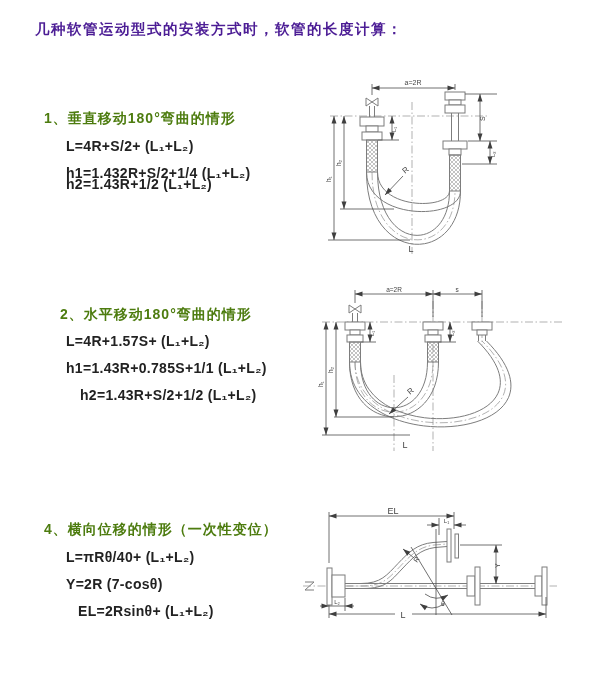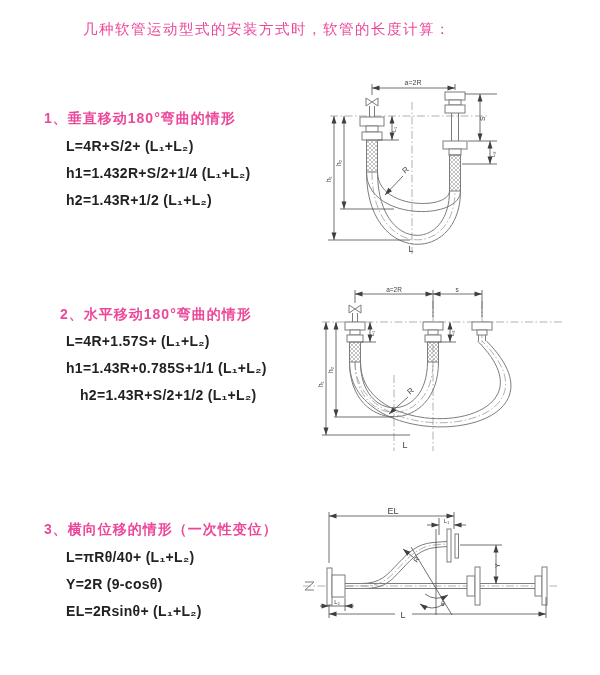--- a/index.html
+++ b/index.html
@@ -2,24 +2,24 @@
 <html><head>
 <meta charset="utf-8">
 <style>
   html,body{margin:0;padding:0;}
   body{
     width:600px;height:675px;position:relative;background:#ffffff;overflow:hidden;
     font-family:"Liberation Sans","DejaVu Sans",sans-serif;
   }
   .abs{position:absolute;}
   .doc-title{
-    left:35px;top:20px;font-size:14.5px;font-weight:normal;color:#ec4899;letter-spacing:1.5px;margin-left:48px;
+    left:35px;top:20px;font-size:14.5px;font-weight:bold;color:#4c1d95;letter-spacing:1.5px;
   }
   .sec-heading{
-    font-size:14px;font-weight:bold;color:#ec4899;letter-spacing:1px;
+    font-size:14px;font-weight:bold;color:#4d7c0f;letter-spacing:1px;
   }
   .formula{
     font-size:14px;font-weight:bold;color:#222;letter-spacing:.3px;
   }
   svg{position:absolute;overflow:visible;}
   
   .o{stroke:#7d7d7d;stroke-width:1;fill:none;}
   .of{stroke:#7d7d7d;stroke-width:1;fill:#ffffff;}
   .br{stroke:#7d7d7d;stroke-width:1;fill:url(#braid);}
   
@@ -42,21 +42,21 @@
       <path d="M0,4 L4,0 M0,0 L4,4" stroke="#9a9a9a" stroke-width="0.6"></path>
     </pattern>
   </defs>
 </svg>
 
 <div class="abs doc-title">几种软管运动型式的安装方式时，软管的长度计算：</div>
 
 <div class="abs sec-heading" style="left:44px;top:110px">1、垂直移动180°弯曲的情形</div>
 <div class="abs formula" style="left:66px;top:138px">L=4R+S/2+ (L₁+L₂)</div>
 <div class="abs formula" style="left:66px;top:165px">h1=1.432R+S/2+1/4 (L₁+L₂)</div>
-<div class="abs formula" style="left:66px;top:192px">h2=1.43R+1/2 (L₁+L₂)</div>
+<div class="abs formula" style="left:66px;top:176px">h2=1.43R+1/2 (L₁+L₂)</div>
 
 <svg style="left:312px;top:74px" width="283" height="184" viewBox="0 0 283 184">
 
   <g>
     <line class="cl" x1="100" y1="28" x2="100" y2="180"></line>
     <line class="cl" x1="18" y1="42" x2="175" y2="42"></line>
   </g>
 
   <g>
     <path class="o" d="M54.5,98 C54.5,147 148.5,147 148.5,117"></path>
@@ -181,24 +181,24 @@
     <text class="lb" font-size="6.5" transform="translate(23,90) rotate(-90)">h₂</text>
     <line class="dm ar" x1="16" y1="39" x2="16" y2="152"></line>
     <text class="lb" font-size="6.5" transform="translate(13,104) rotate(-90)">h₁</text>
 
     <line class="dm ae" x1="98" y1="114" x2="79" y2="131"></line>
     <text class="lb" font-size="8" transform="translate(100,112) rotate(-40)">R</text>
     <text class="lb" x="95" y="165" font-size="9" text-anchor="middle">L</text>
   </g>
 </svg>
 
-<div class="abs sec-heading" style="left:44px;top:521px">3、横向位移的情形（一次性变位）</div>
+<div class="abs sec-heading" style="left:44px;top:521px">4、横向位移的情形（一次性变位）</div>
 <div class="abs formula" style="left:66px;top:549px">L=πRθ/40+ (L₁+L₂)</div>
-<div class="abs formula" style="left:66px;top:576px">Y=2R (9-cosθ)</div>
-<div class="abs formula" style="left:66px;top:603px">EL=2Rsinθ+ (L₁+L₂)</div>
+<div class="abs formula" style="left:66px;top:576px">Y=2R (7-cosθ)</div>
+<div class="abs formula" style="left:78px;top:603px">EL=2Rsinθ+ (L₁+L₂)</div>
 
 <svg style="left:299px;top:505px" width="298" height="142" viewBox="0 0 298 142">
   <g>
     <line class="cl" x1="4" y1="81" x2="258" y2="81"></line>
     <path class="o" d="M6,77 L15,77 L6,85 L15,85"></path>
   </g>
 
   <g>
     <line class="o" x1="46" y1="78.5" x2="236" y2="78.5"></line>
     <line class="o" x1="46" y1="83.5" x2="236" y2="83.5"></line>

